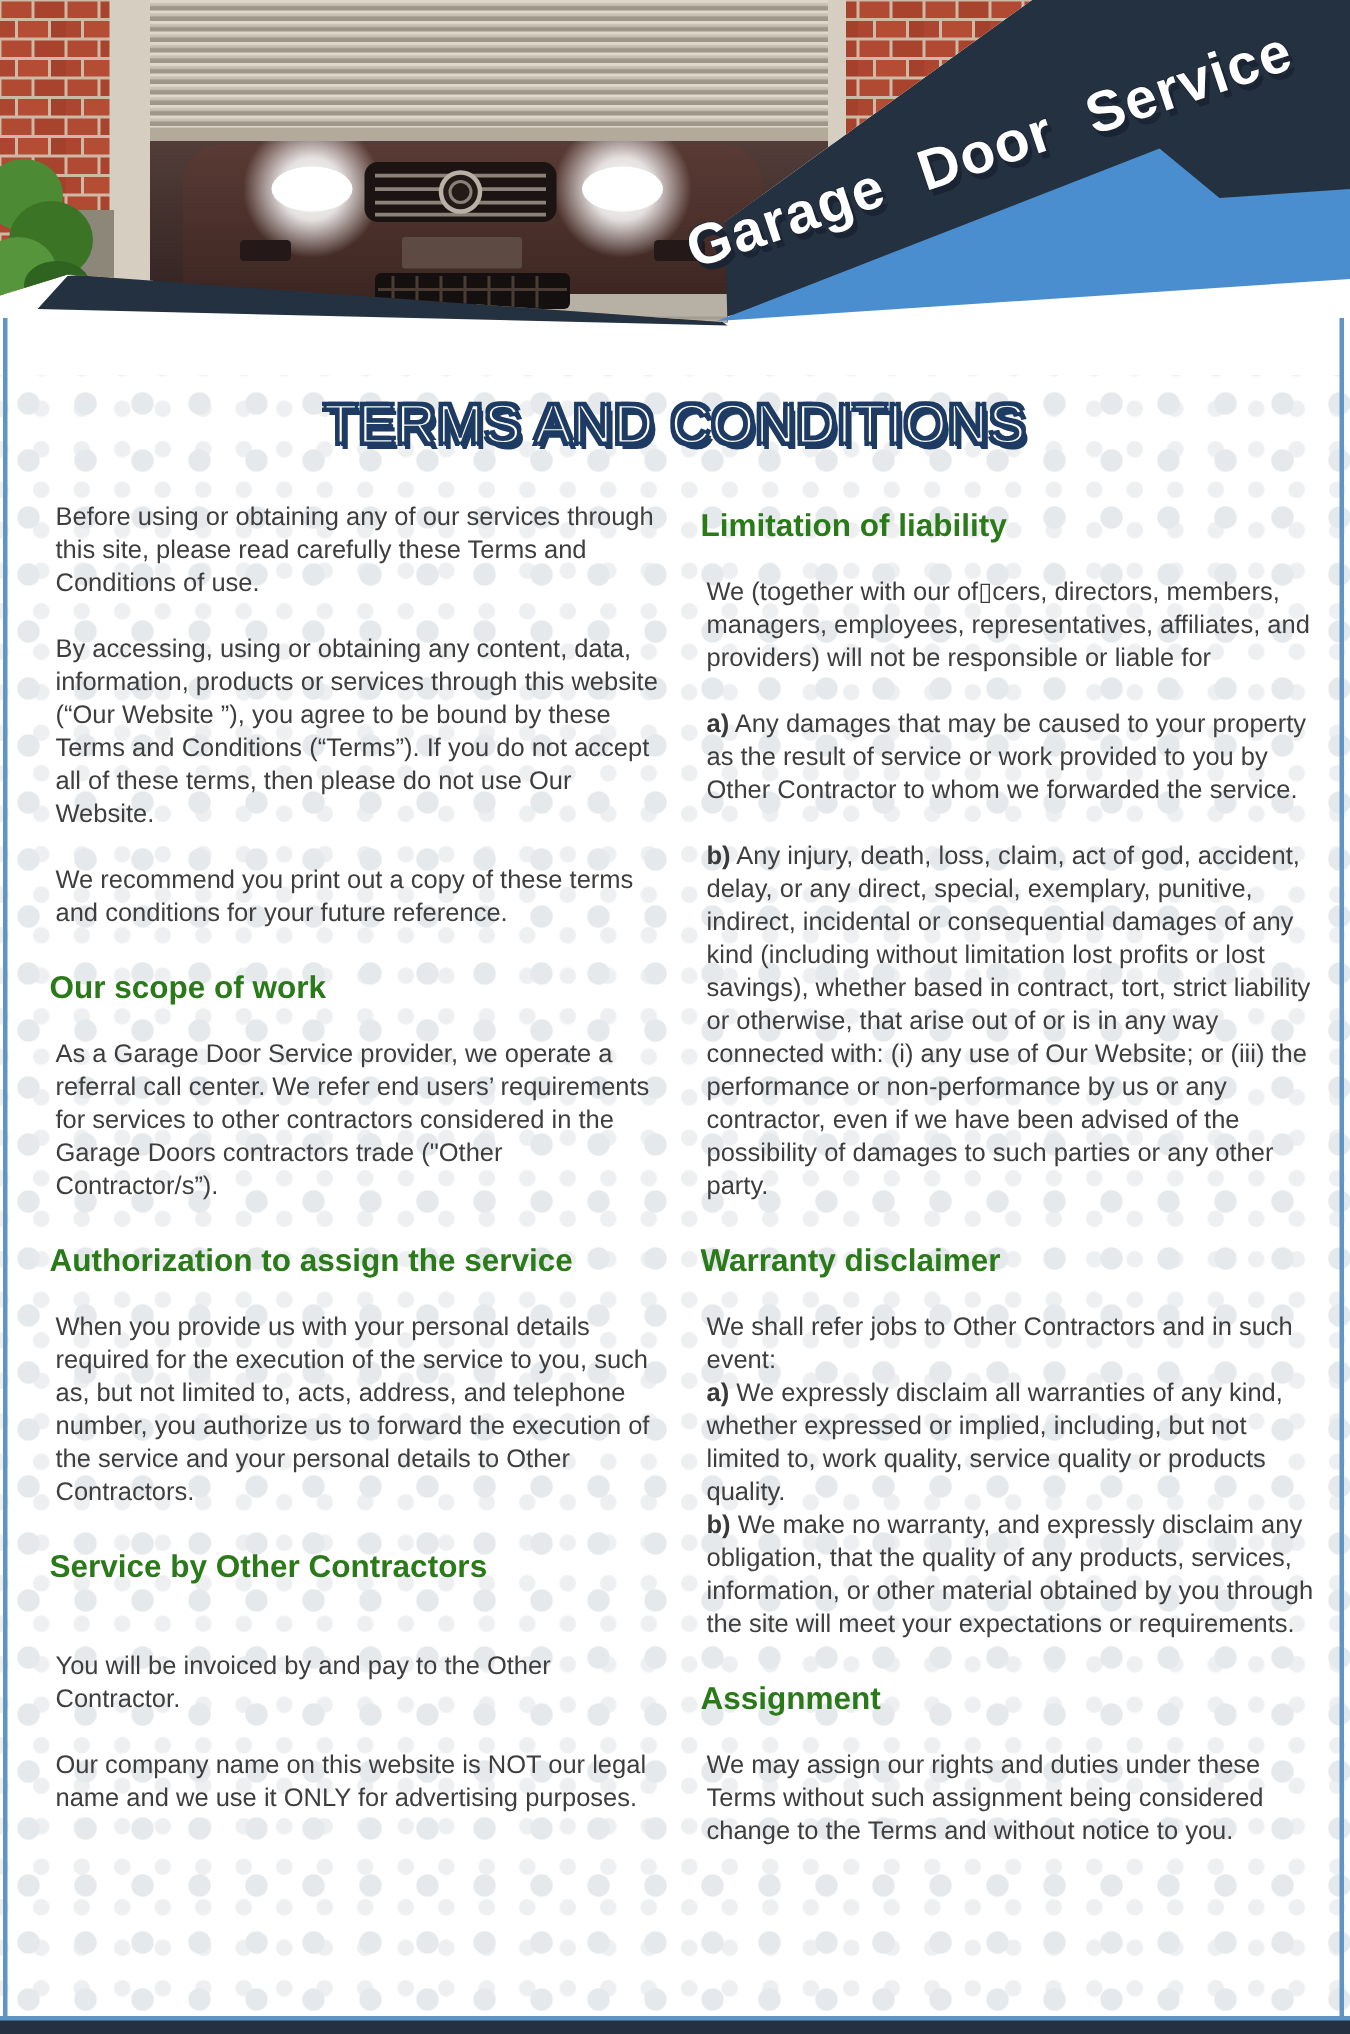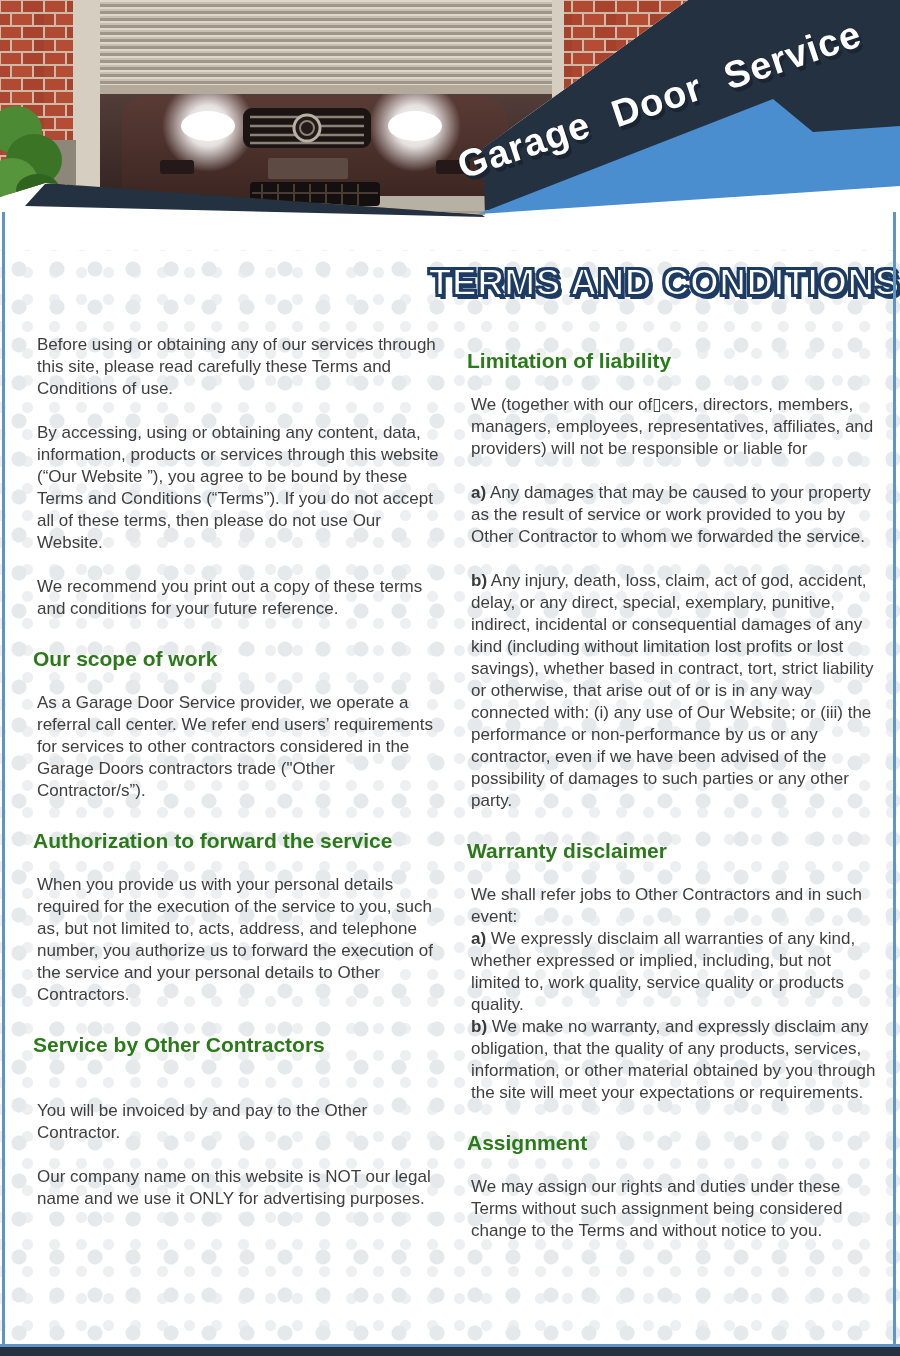--- a/index.html
+++ b/index.html
@@ -26,23 +26,23 @@
     position:absolute;top:250px;left:0;right:0;bottom:12px;
     background-image:
       radial-gradient(circle, #e6e9eb 0 7px, rgba(255,255,255,0) 8px),
       radial-gradient(circle, #edeff1 0 5px, rgba(255,255,255,0) 6px);
     background-size:38px 38px, 27px 27px;
     background-position:0 0, 14px 9px;
     z-index:1;
   }
   .doc-title{
     margin:12px 0 30px 0;
-    text-align:right;
+    text-align:center;
     font-size:37px;
-    font-weight:bold;
+    font-weight:normal;
     letter-spacing:0.5px;
     color:#ffffff;
     -webkit-text-stroke:2px #1e3c63;
     text-shadow:
       3px 4px 0 #1e3c63,
       -2px -2px 0 #1e3c63, 2px -2px 0 #1e3c63,
       -2px 2px 0 #1e3c63, 2px 2px 0 #1e3c63;
   }
   .cols{
     display:flex;
@@ -57,21 +57,21 @@
     color:#3f3e3e;
   }
   .para b{font-weight:bold;color:#3a3939;}
   .sec-heading{
     margin:26px 0 20px 0;
     font-size:21px;
     line-height:26px;
     font-weight:bold;
     color:#2a7a1a;
   }
-  .col .sec-heading:first-child{margin-top:14px;}
+  .col .sec-heading:first-child{margin-top:4px;}
 </style>
 </head>
 <body>
 
 <div class="page">
 
   <svg class="header-svg" width="900" height="250" viewBox="0 0 900 250" xmlns="http://www.w3.org/2000/svg">
     <defs>
       <clipPath id="photoClip">
         <polygon points="0,0 688,0 483,148 485,215 45,183 0,197"></polygon>
@@ -171,21 +171,21 @@
 
   <div class="content">
     <h1 class="doc-title">TERMS AND CONDITIONS</h1>
     <div class="cols">
       <div class="col" id="col-left">
           <p class="para"><span>Before using or obtaining any of our services through this site, please read carefully these Terms and Conditions of use.</span></p>
           <p class="para"><span>By accessing, using or obtaining any content, data, information, products or services through this website (“Our Website ”), you agree to be bound by these Terms and Conditions (“Terms”). If you do not accept all of these terms, then please do not use Our Website.</span></p>
           <p class="para"><span>We recommend you print out a copy of these terms and conditions for your future reference.</span></p>
           <h2 class="sec-heading"><span>Our scope of work</span></h2>
           <p class="para"><span>As a Garage Door Service provider, we operate a referral call center. We refer end users’ requirements for services to other contractors considered in the Garage Doors contractors trade ("Other Contractor/s”).</span></p>
-          <h2 class="sec-heading"><span>Authorization to forward the service</span></h2>
+          <h2 class="sec-heading"><span>Authorization to assign the service</span></h2>
           <p class="para"><span>When you provide us with your personal details required for the execution of the service to you, such as, but not limited to, acts, address, and telephone number, you authorize us to forward the execution of the service and your personal details to Other Contractors.</span></p>
           <h2 class="sec-heading"><span>Service by Other Contractors</span></h2>
           <p class="para"><br><span>You will be invoiced by and pay to the Other Contractor.</span><br></p>
           <p class="para"><span>Our company name on this website is NOT our legal name and we use it ONLY for advertising purposes.</span></p>
         </div>
       <div class="col" id="col-right">
           <h2 class="sec-heading"><span>Limitation of liability</span></h2>
           <p class="para"><span>We (together with our of▯cers, directors, members, managers, employees, representatives, affiliates, and providers) will not be responsible or liable for</span></p>
           <p class="para"><b>a)</b><span> Any damages that may be caused to your property as the result of service or work provided to you by Other Contractor to whom we forwarded the service.</span></p>
           <p class="para"><b>b)</b><span> Any injury, death, loss, claim, act of god, accident, delay, or any direct, special, exemplary, punitive, indirect, incidental or consequential damages of any kind (including without limitation lost profits or lost savings), whether based in contract, tort, strict liability or otherwise, that arise out of or is in any way connected with: (i) any use of Our Website; or (iii) the performance or non-performance by us or any contractor, even if we have been advised of the possibility of damages to such parties or any other party.</span></p>

